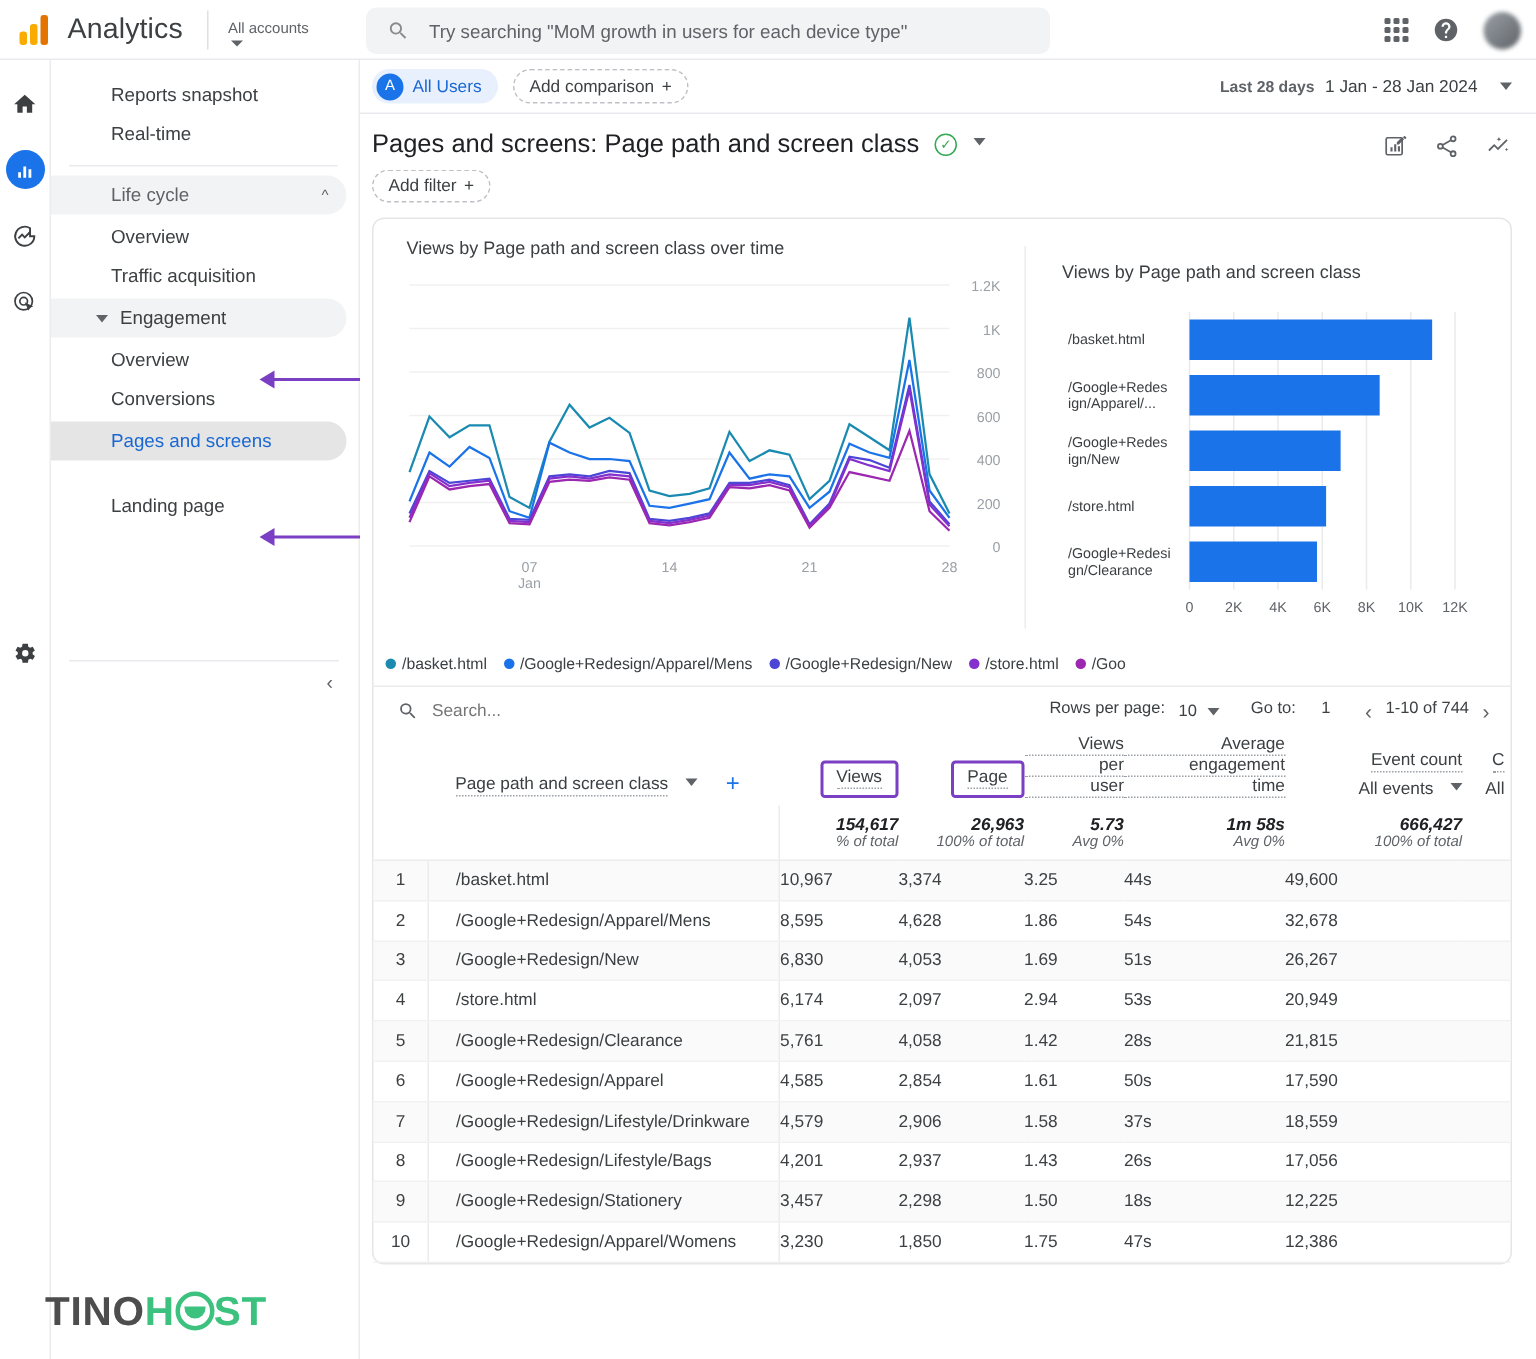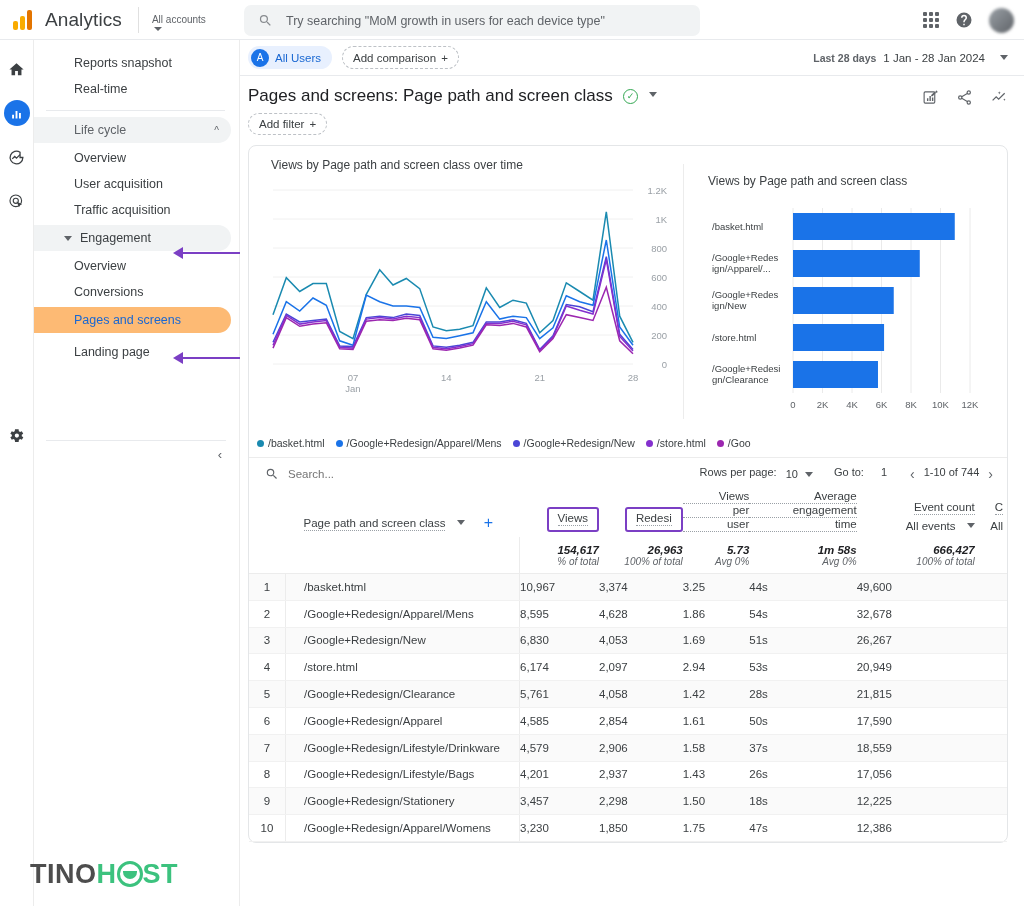--- a/index.html
+++ b/index.html
@@ -63,21 +63,21 @@
   .nav {
     position: absolute; left: 34px; top: 40px; width: 206px; height: 866px;
     background: #fff; border-right: 1px solid #ececec; padding-top: 10px;
     font-size: 12.5px;
   }
   .nav-item { height: 26px; display: flex; align-items: center; color: #3c4043; cursor: pointer; position: relative; border-radius: 0 13px 13px 0; margin-right: 8px;}
   .nav-item.lvl1 { padding-left: 12px; }
   .nav-item.lvl2 { padding-left: 40px; }
   .nav-item.sect { color: #5f6368; background:#f1f3f4; margin: 4px 8px 2px 0; }
   .nav-item.grp  { background:#f1f3f4; margin: 2px 8px 2px 0; }
-  .nav-item.sel  { background:#fdba74; color:#1967d2; margin: 2px 8px 6px 0;}
+  .nav-item.sel  { background:#e5e5e5; color:#1967d2; margin: 2px 8px 17px 0;}
   .nav-divider { height:1px; background:#e8eaed; margin: 8px 14px 6px 12px;}
   .tri { width:0;height:0;margin-right:8px; }
   .tri.down { border-left:4px solid transparent;border-right:4px solid transparent;border-top:5px solid #5f6368;}
   .tri.right{ border-top:4px solid transparent;border-bottom:4px solid transparent;border-left:5px solid #5f6368;}
   .chev-up { margin-left:auto; margin-right:12px; color:#5f6368; font-size:10px;}
   .collapse-row { position:absolute; top: 400px; left:0; width: 206px; }
   .collapse-line { height:1px; background:#e8eaed; margin: 0 14px 0 12px;}
   .collapse-btn { text-align:right; padding: 6px 18px 0 0; color:#5f6368; font-size:13px; cursor:pointer;}
 
   
@@ -220,23 +220,20 @@
   <div class="nav-item lvl1" style="padding-left:40px">
     <span>Real-time</span>
   </div>
   <div class="nav-divider"></div>
   <div class="nav-item sect" style="padding-left:40px">
     <span>Life cycle</span>
     <span class="chev-up">^</span>
   </div>
   <div class="nav-item lvl2">
     <span>Overview</span>
-  </div>
-  <div class="nav-item lvl2">
-    <span>User acquisition</span>
   </div>
   <div class="nav-item lvl2">
     <span>Traffic acquisition</span>
   </div>
   <div class="nav-item grp" style="padding-left:30px">
     <span class="tri down"></span>
     <span>Engagement</span>
   </div>
   <div class="nav-item lvl2">
     <span>Overview</span>
@@ -416,21 +413,21 @@
           <th style="width:34px"></th>
           <th class="th-dim" style="width:218px; padding-left:18px">
             <span class="dot-underline">Page path and screen class</span>
             <span class="cdown" style="vertical-align:2px"></span>
             <span style="color:#1a73e8;font-size:16px;margin-left:16px;vertical-align:-1px">+</span>
           </th>
           <th class="th-num" style="width:74px">
             <span class="hl-box"><span class="dot-underline">Views</span></span>
           </th>
           <th class="th-num" style="width:78px">
-            <span class="hl-box"><span class="dot-underline">Redesi</span></span>
+            <span class="hl-box"><span class="dot-underline">Page</span></span>
           </th>
           <th class="th-num" style="width:62px">
             <span class="dot-underline" style="display:block;text-align:right">Views</span>
             <span class="dot-underline" style="display:block;text-align:right">per</span>
             <span class="dot-underline" style="display:block;text-align:right">user</span>
           </th>
           <th class="th-num" style="width:100px">
             <span class="dot-underline" style="display:block;text-align:right">Average</span>
             <span class="dot-underline" style="display:block;text-align:right">engagement</span>
             <span class="dot-underline" style="display:block;text-align:right">time</span>

